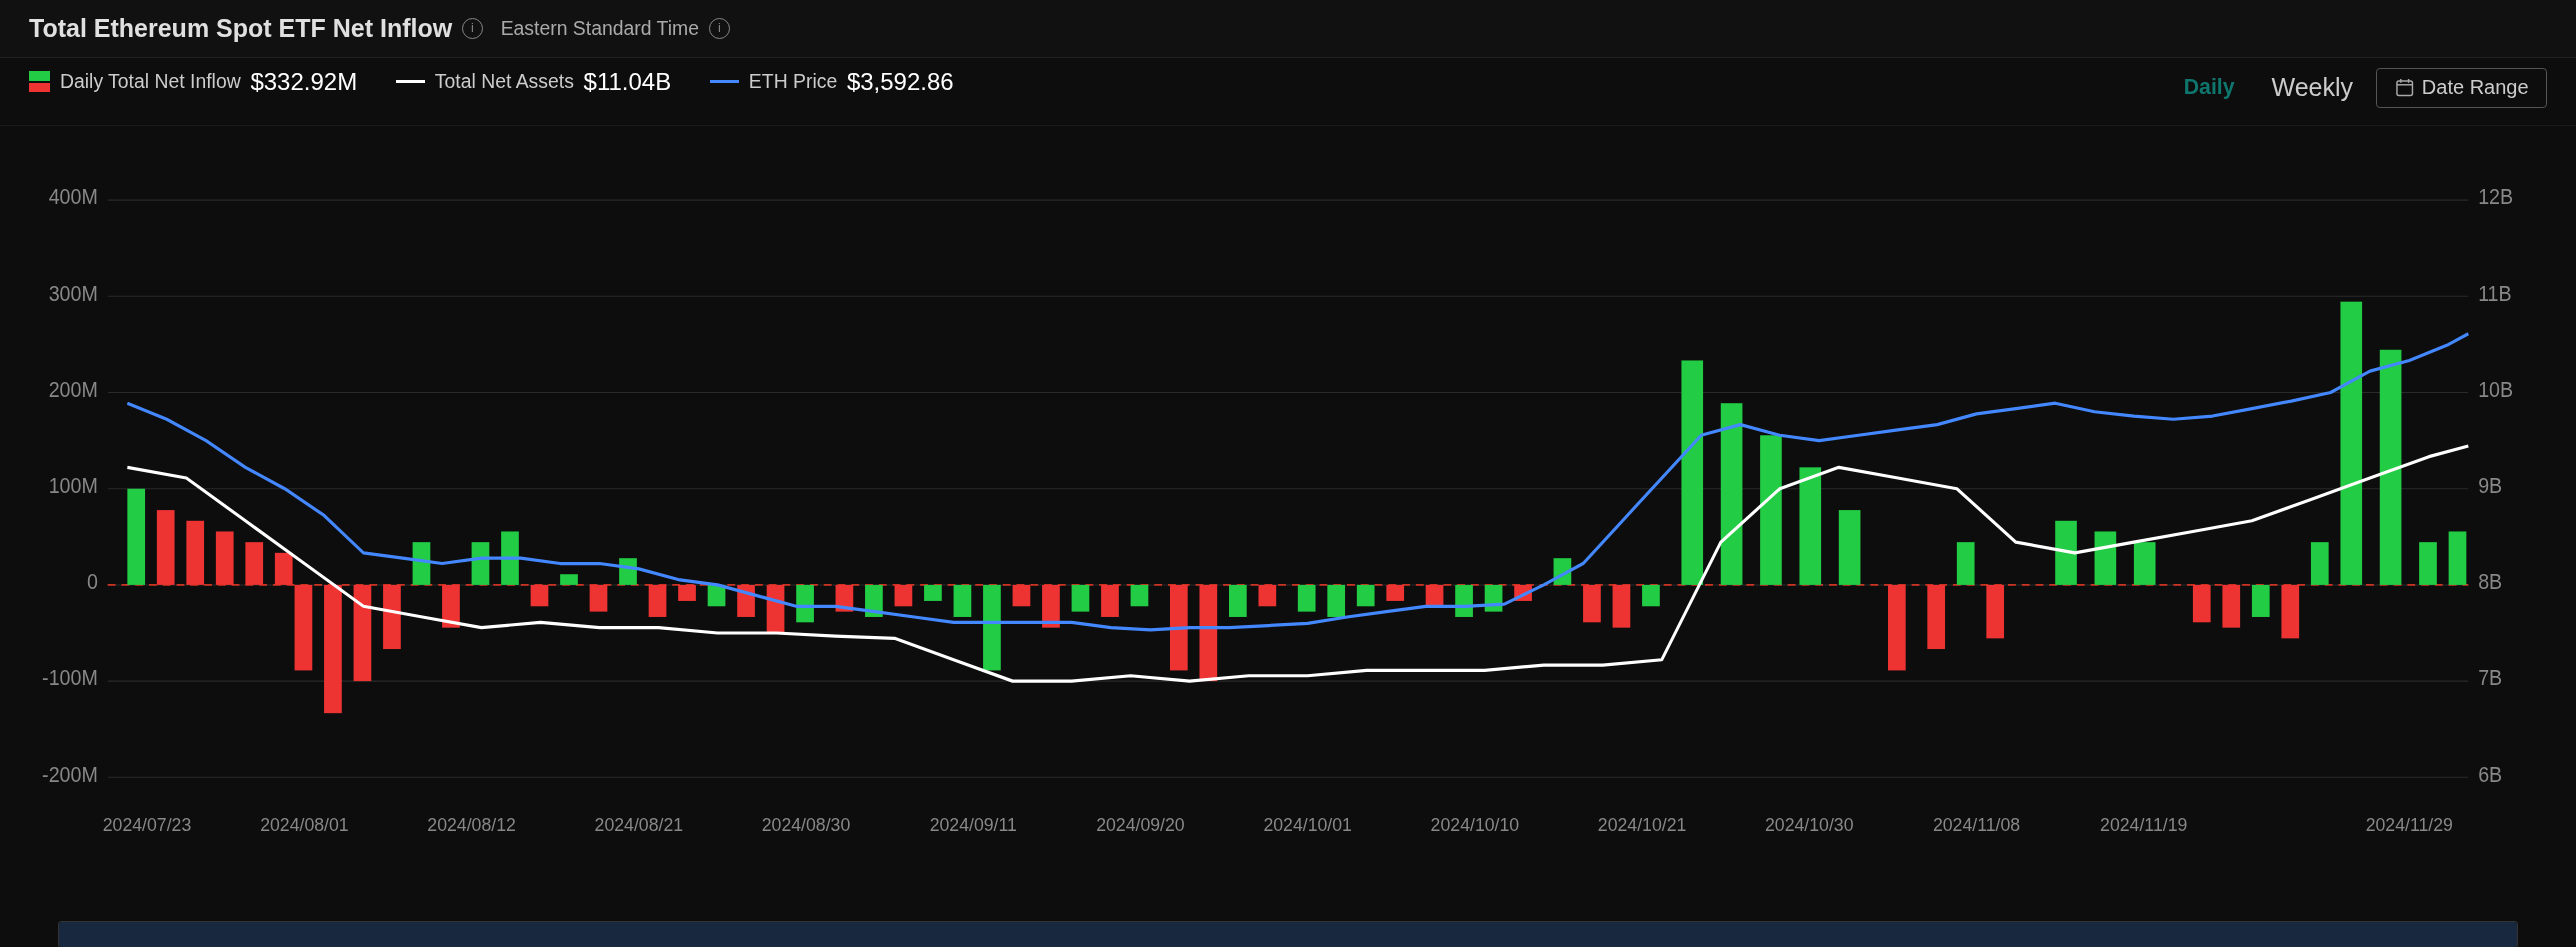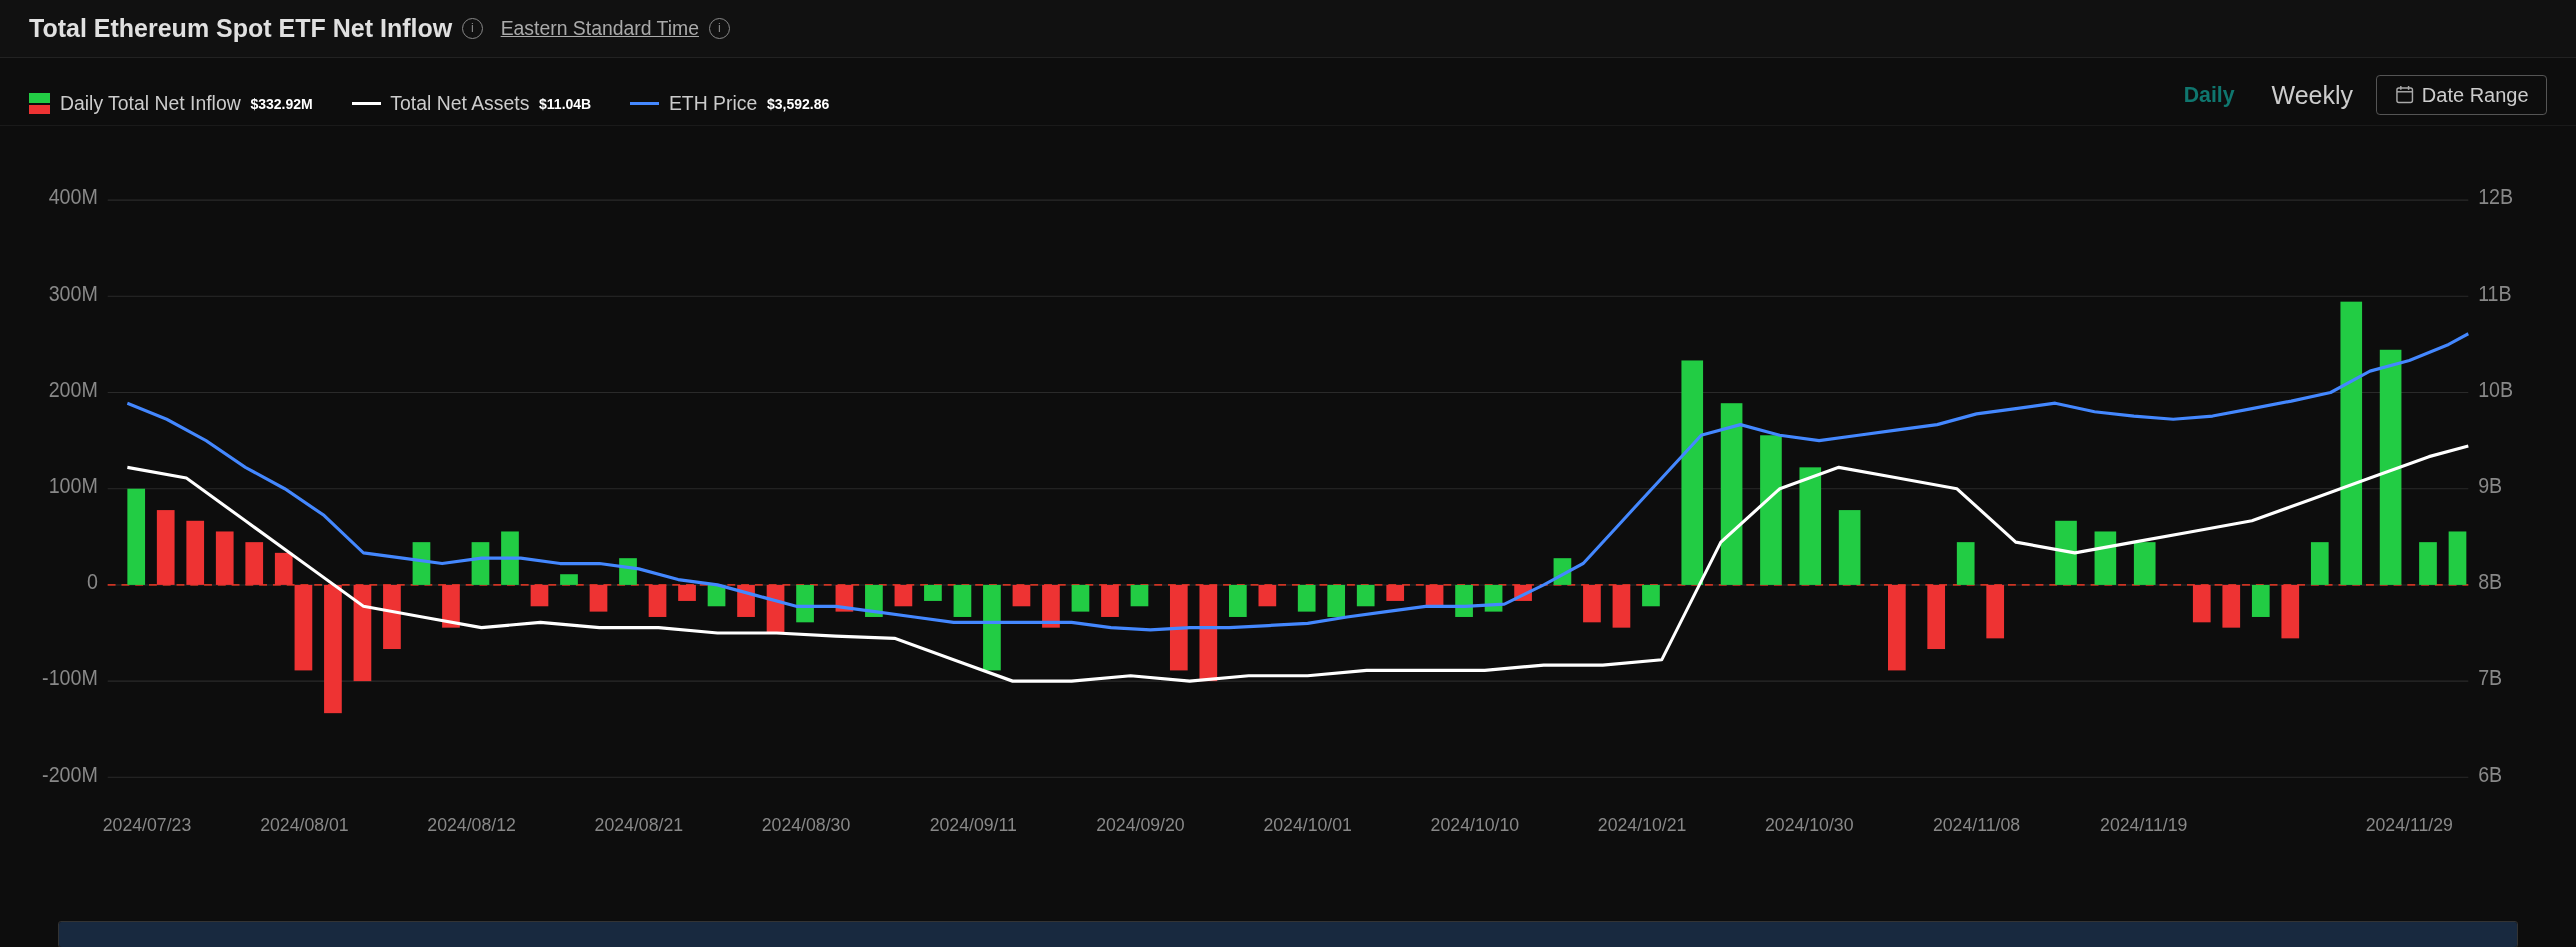--- a/index.html
+++ b/index.html
@@ -42,26 +42,25 @@
       justify-content: center;
       font-size: 12.6px;
       color: #888;
       cursor: pointer;
       flex-shrink: 0;
     }
     .timezone-label {
       font-size: 19.4px;
       color: #aaa;
       margin-left: 7.8px;
-      text-decoration: underline;
     }
     .controls-row {
       padding: 9.7px 29px;
       display: flex;
-      align-items: flex-end;
+      align-items: flex-start;
       justify-content: space-between;
       height: 68px;
       border-bottom: 1px solid #1a1a1a;
     }
     .legend {
       display: flex;
       align-items: center;
       gap: 39px;
     }
     .legend-item {
@@ -75,23 +74,23 @@
       width: 29px;
       height: 2.9px;
       background: white;
     }
     .legend-line-blue {
       width: 29px;
       height: 2.9px;
       background: #4488ff;
     }
     .legend-value {
-      font-weight: 700;
+      font-weight: 400;
       color: #fff;
-      font-size: 14px;
+      font-size: 24px;
     }
     .time-controls {
       display: flex;
       align-items: center;
       gap: 9.7px;
     }
     .btn-daily {
       background: transparent;
       border: none;
       color: #0f766e;

